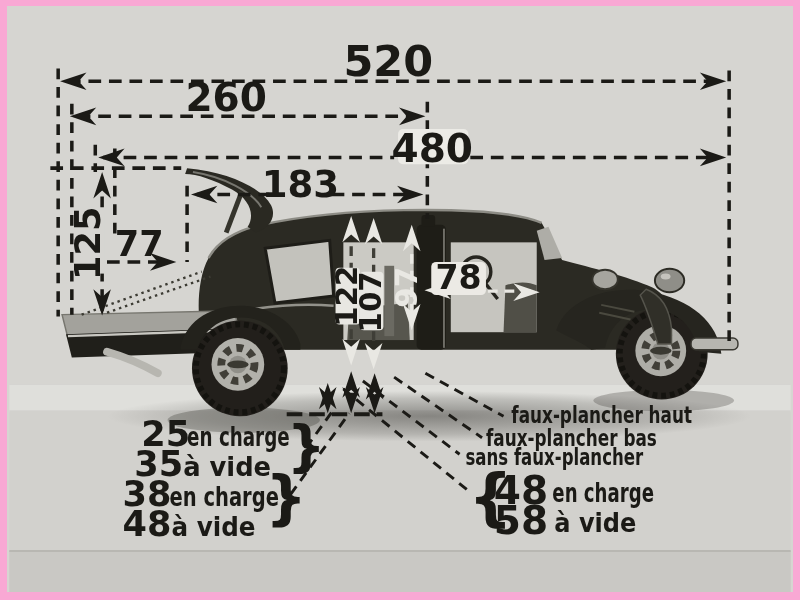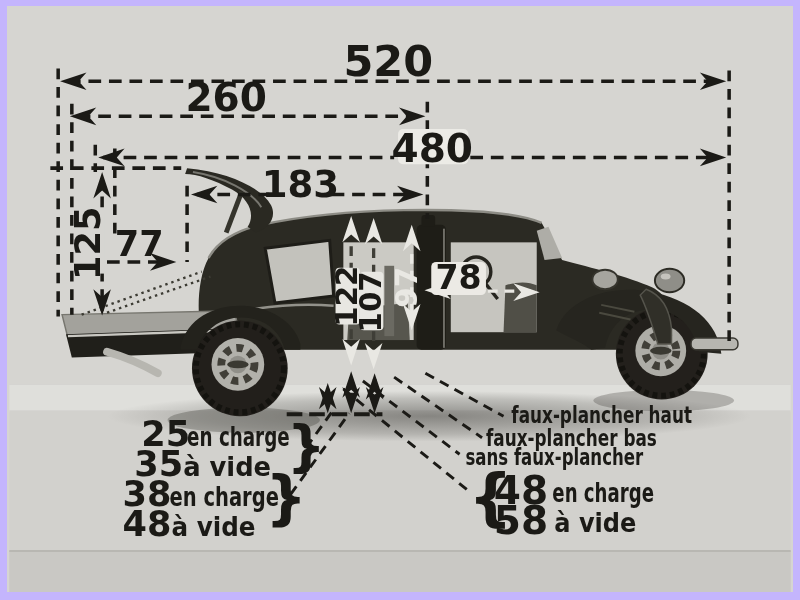--- a/index.html
+++ b/index.html
@@ -1,16 +1,16 @@
 <!DOCTYPE html>
 <html><head>
 <meta charset="utf-8">
 <style>
   html,body{margin:0;padding:0;background:#ffffff;}
-  #stage{position:relative;width:800px;height:600px;background:#c4b5fd;overflow:hidden;
+  #stage{position:relative;width:800px;height:600px;background:#f9a8d4;overflow:hidden;
          font-family:"DejaVu Sans",sans-serif;}
   #photo{position:absolute;left:7px;top:6px;right:7px;bottom:8px;background:#d6d5d1;}
   svg{position:absolute;left:0;top:0;}
   text{font-family:"DejaVu Sans",sans-serif;font-weight:bold;}
   .ink{fill:#1b1a16;}
   .wink{fill:#e9e8e3;}
 </style>
 </head>
 <body>
 

